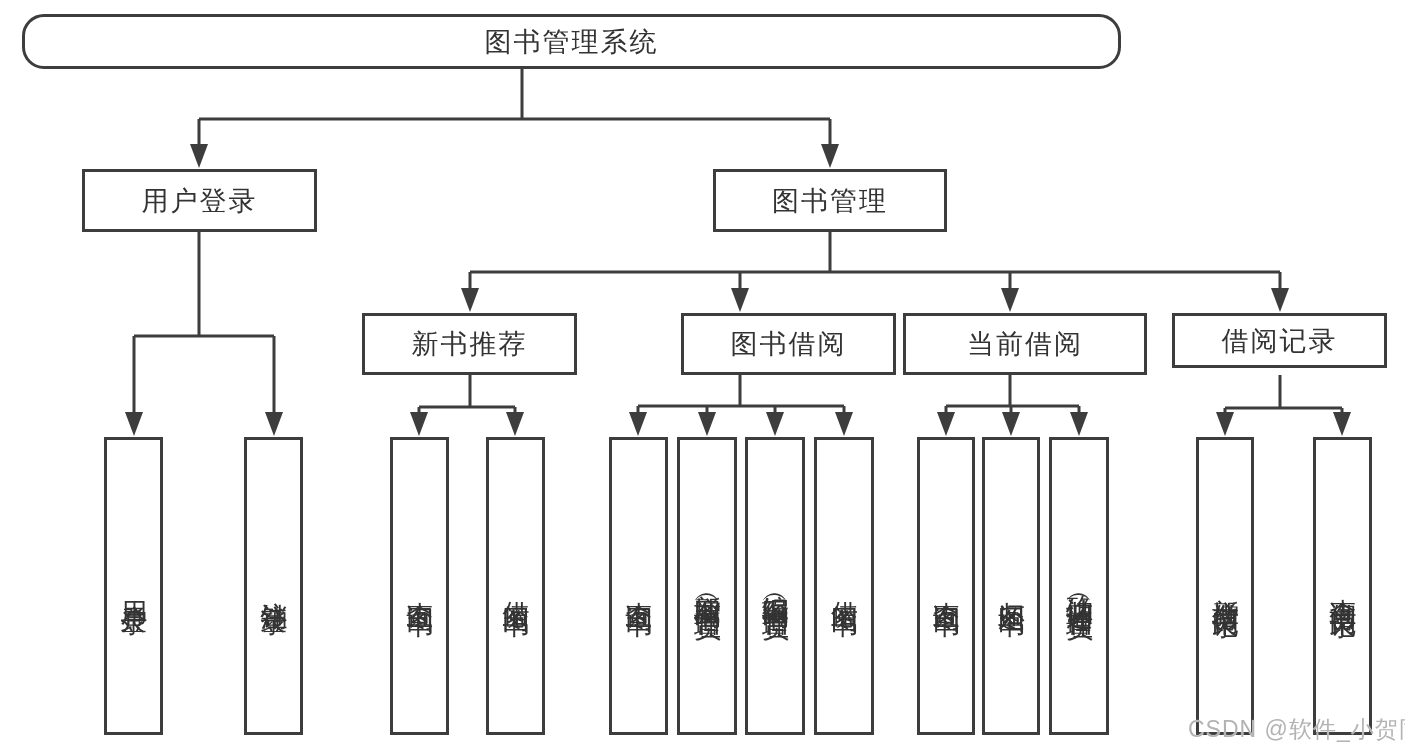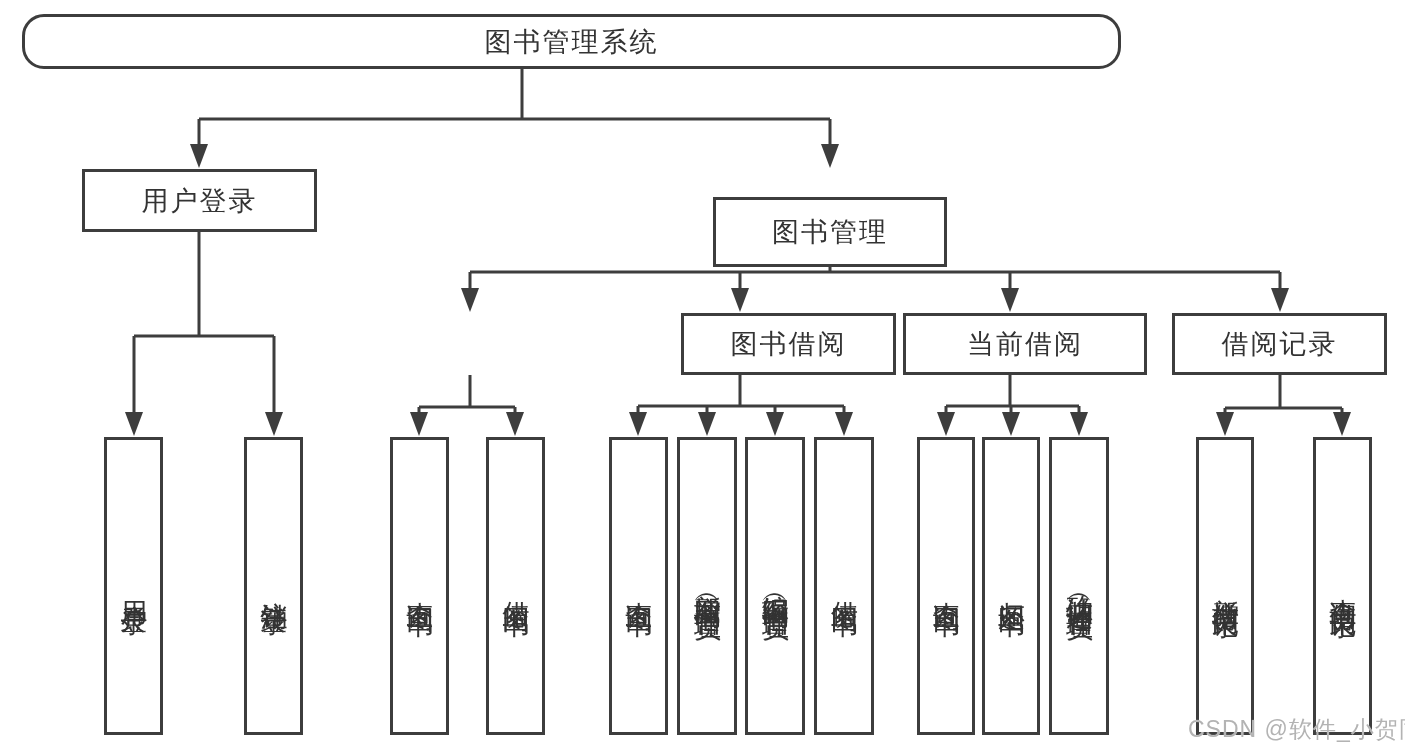--- a/index.html
+++ b/index.html
@@ -109,31 +109,34 @@
     <polygon class="head" points="1333,412 1351,412 1342,436"></polygon>
   </svg>
 
   <div class="node h" style="left:22px; top:14px; width:1099px; height:55px;border-radius:22px;">
     <span>图书管理系统</span>
   </div>
 
   <div class="node h" style="left:82px; top:169px; width:235px; height:63px;">
     <span>用户登录</span>
   </div>
-  <div class="node h" style="left:713px; top:169px; width:234px; height:70px;margin-top:28px;">
+  <div class="node h" style="left:713px; top:169px; width:234px; height:63px;">
     <span>图书管理</span>
   </div>
 
+  <div class="node h" style="left:362px; top:313px; width:215px; height:62px;">
+    <span>新书推荐</span>
+  </div>
   <div class="node h" style="left:633px; top:313px; width:215px; height:62px;margin-left:48px;">
     <span>图书借阅</span>
   </div>
   <div class="node h" style="left:903px; top:313px; width:244px; height:62px;">
     <span>当前借阅</span>
   </div>
-  <div class="node h" style="left:1172px; top:313px; width:215px; height:62px;">
+  <div class="node h" style="left:1172px; top:313px; width:215px; height:55px;">
     <span>借阅记录</span>
   </div>
 
   <div class="node v" style="left:104px; top:437px; width:59px; height:298px;">
     <span>用户登录</span>
   </div>
   <div class="node v" style="left:244px; top:437px; width:59px; height:298px;">
     <span>注销登录</span>
   </div>
 

